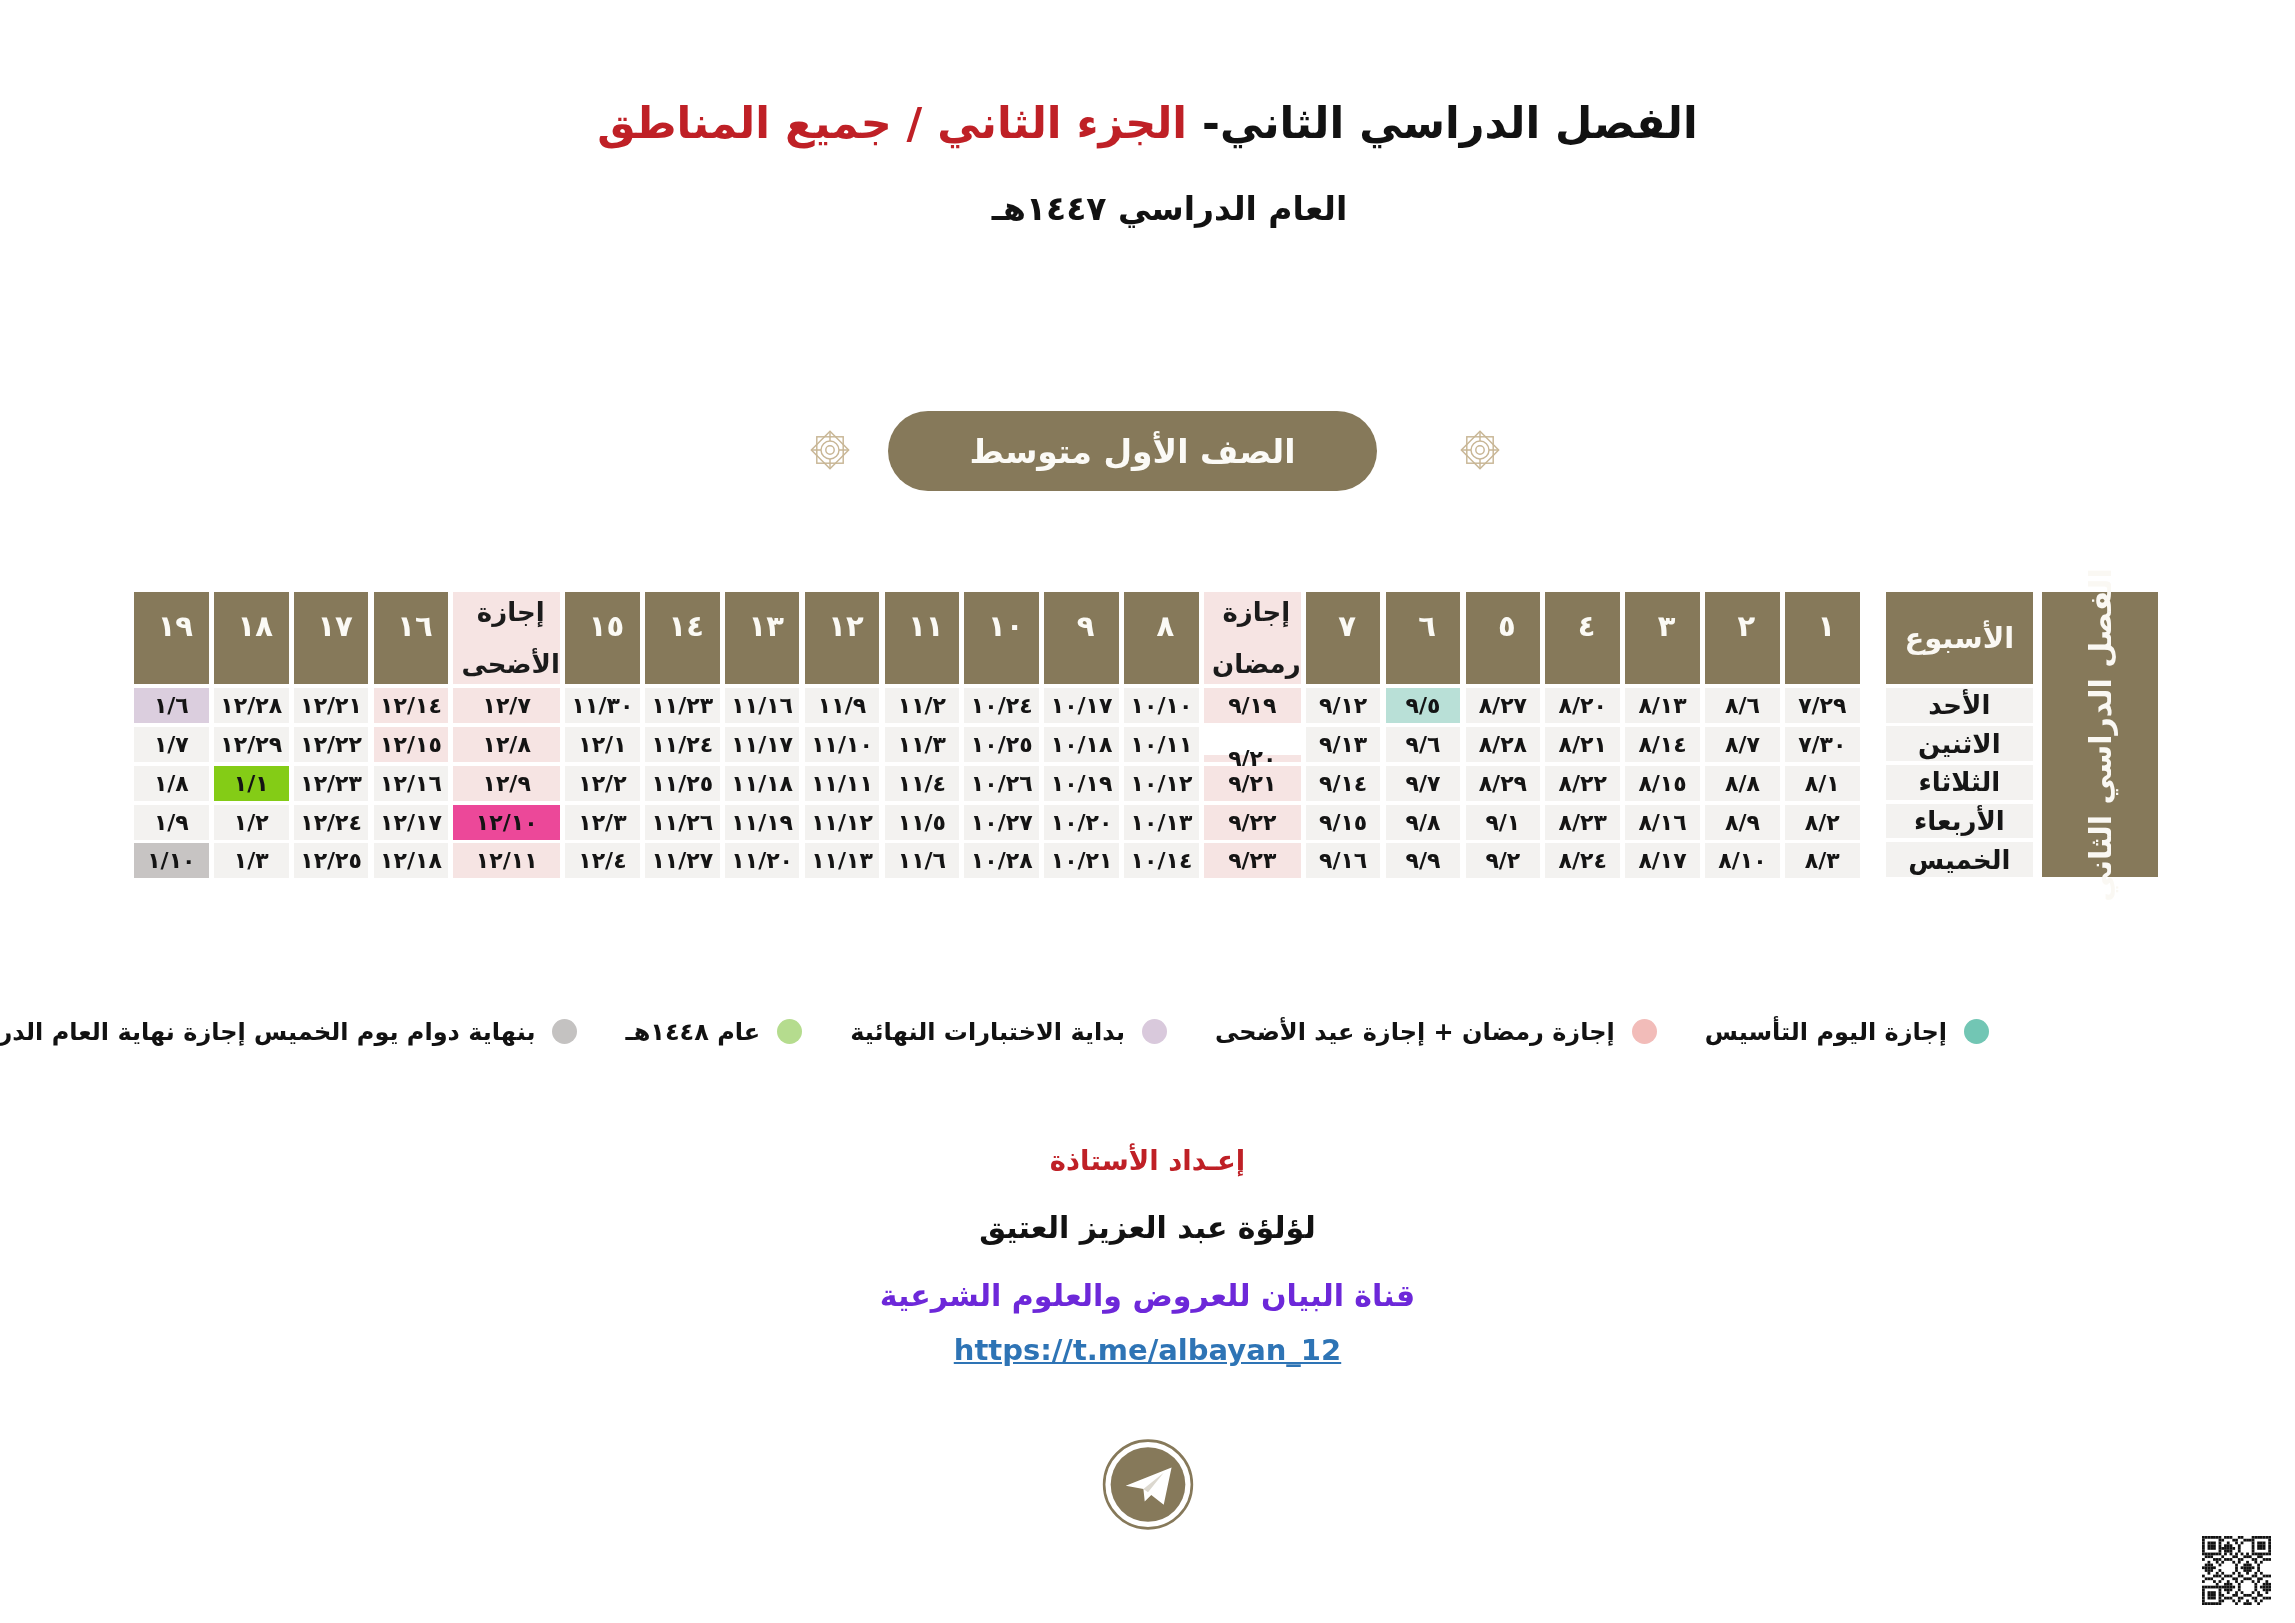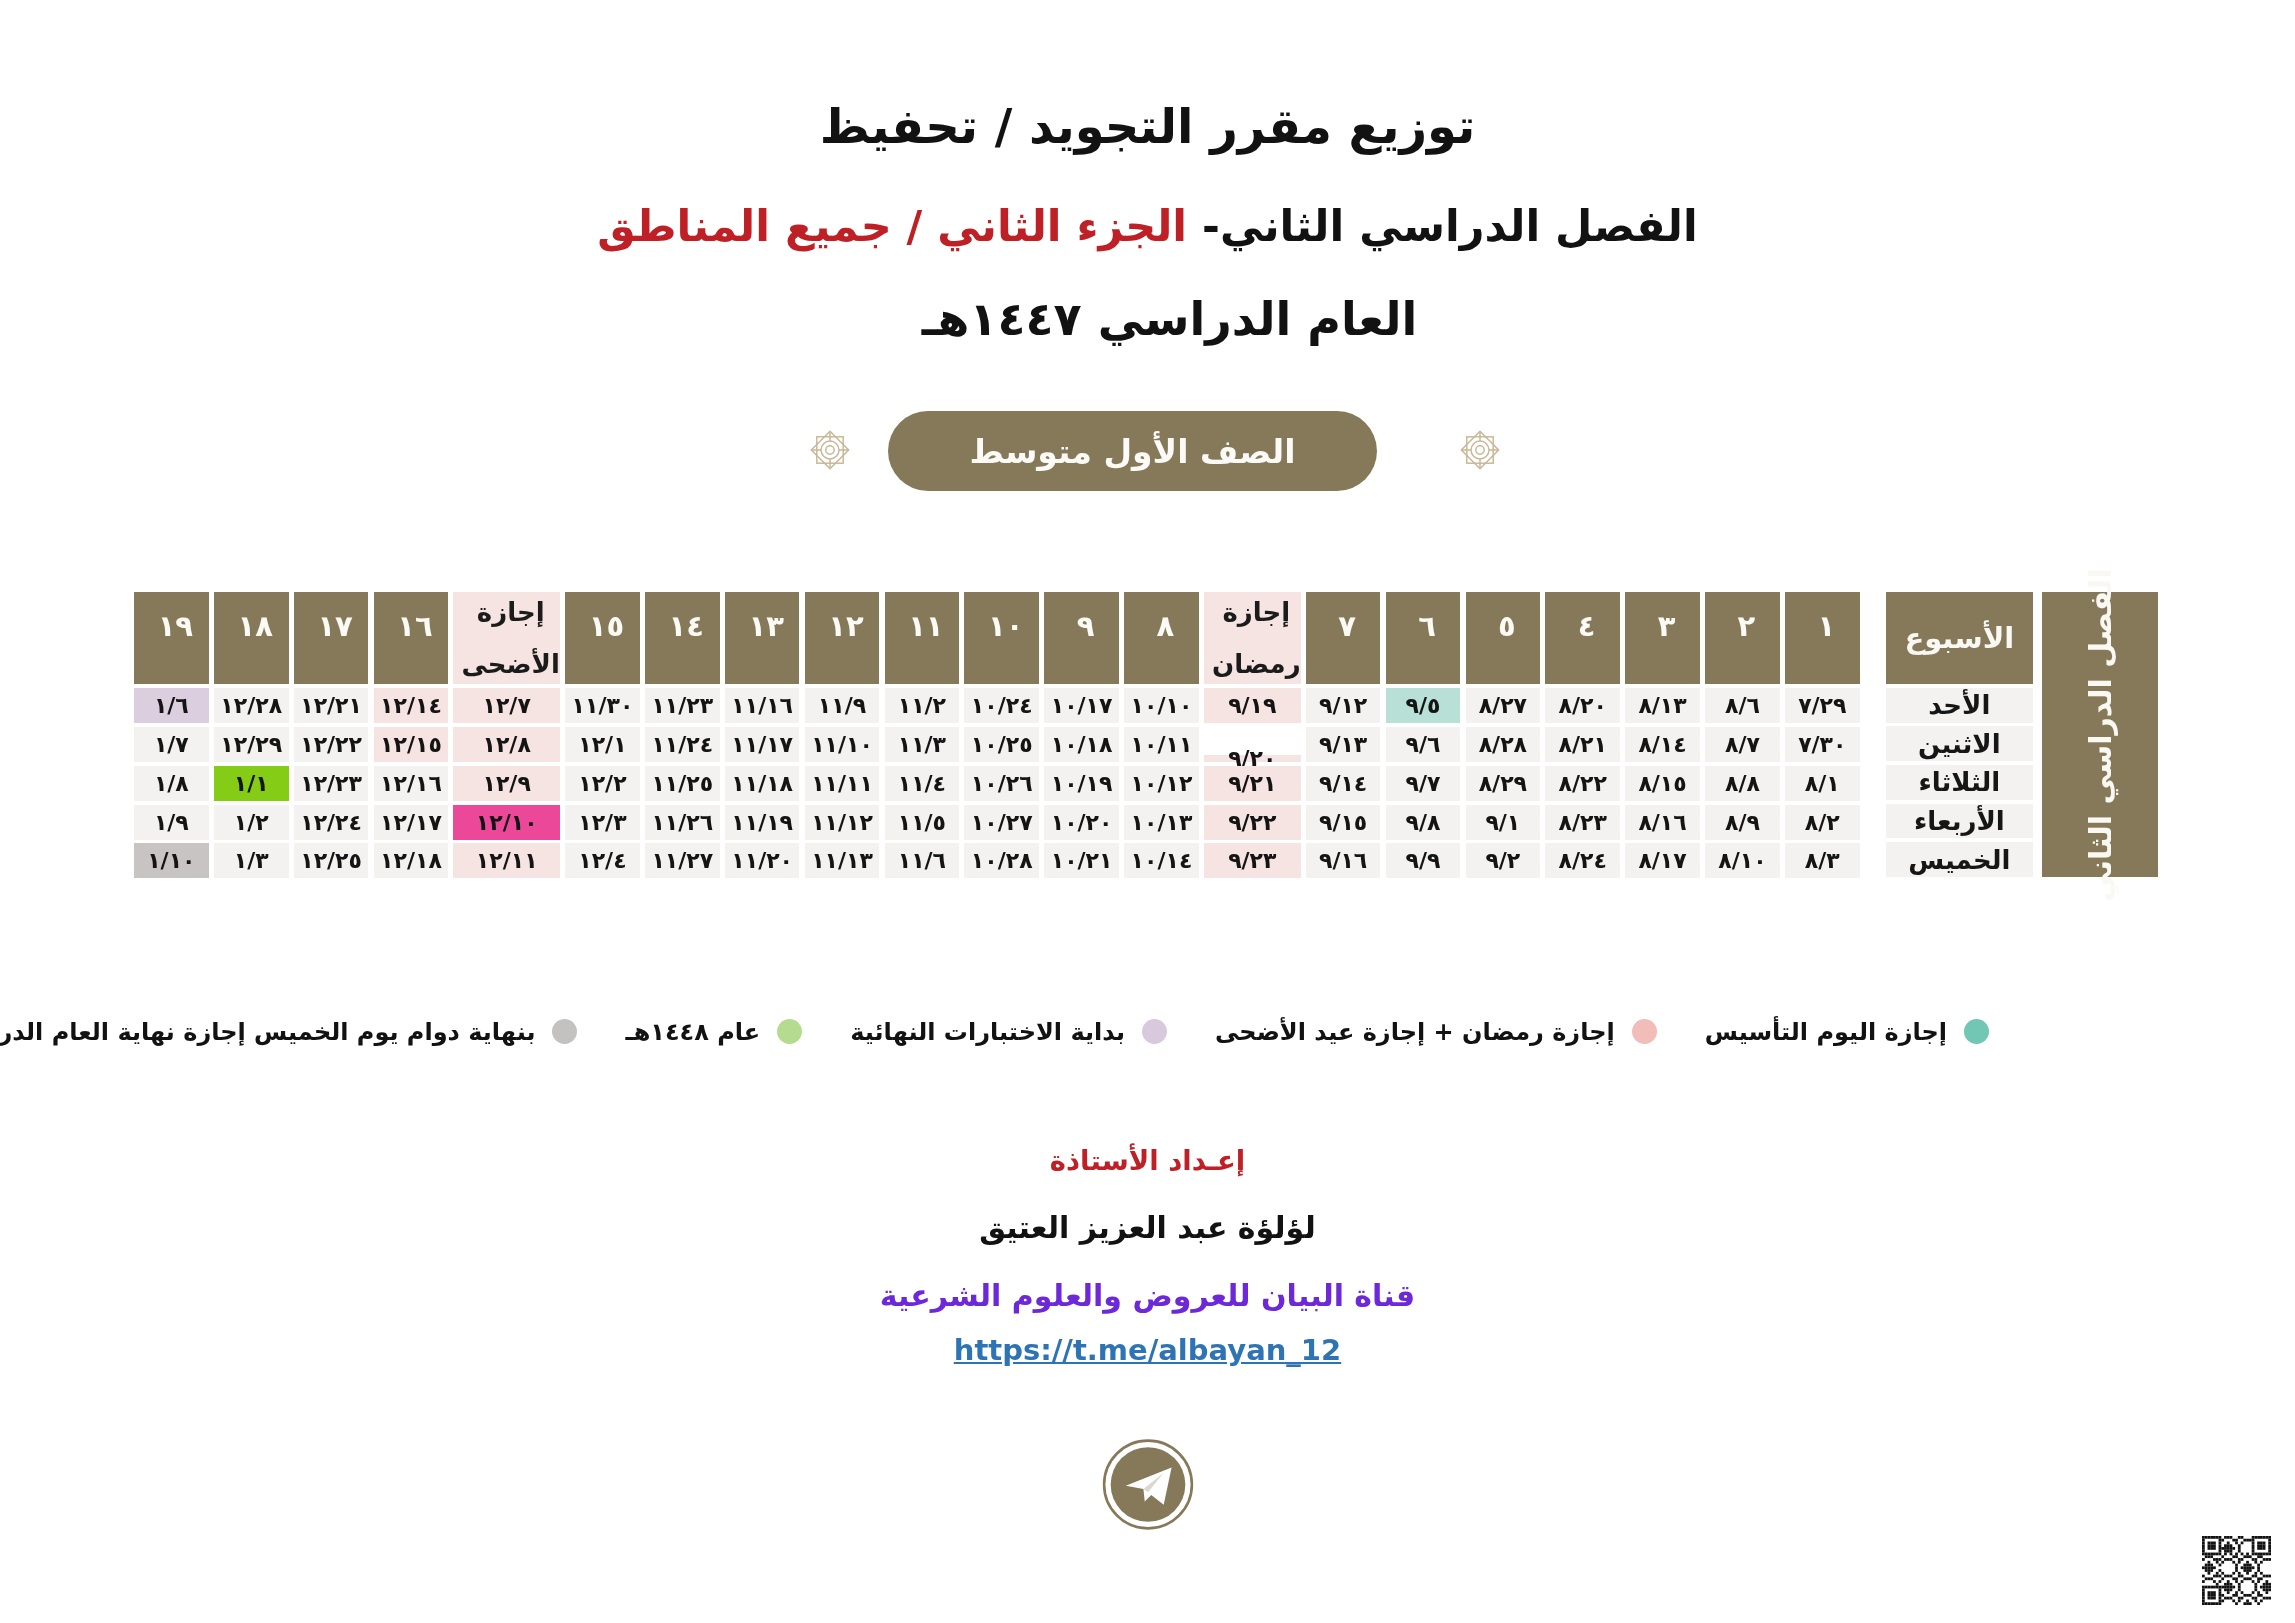--- a/index.html
+++ b/index.html
@@ -8,21 +8,21 @@
     background:#ffffff;
     font-family:"DejaVu Sans",sans-serif;
   }
   .page{position:absolute;inset:0;direction:rtl;}
 
   
   .title-block{position:absolute;top:98px;left:0;right:0;text-align:center;color:#121212;}
   .title-line1{font-size:48px;font-weight:bold;margin-bottom:47px;}
   .title-line2{font-size:43px;font-weight:bold;margin-bottom:41px;}
   .title-line2 .red{color:var(--red);}
-  .title-line3{font-size:46px;font-weight:bold;padding-left:44px;}
+  .title-line3{font-size:33px;font-weight:bold;padding-left:44px;}
 
   
   .badge{
     position:absolute;left:888px;top:411px;width:489px;height:80px;
     background:var(--brown);border-radius:40px;
     display:flex;align-items:center;justify-content:center;
     color:#fbfaf6;font-size:33px;font-weight:bold;
   }
   .ornament{position:absolute;top:420px;width:60px;height:60px;}
   .ornament.left{left:800px;}
@@ -93,21 +93,20 @@
   
   .telegram{position:absolute;left:50%;top:1438px;transform:translateX(-50%);width:93px;height:93px;}
   .qr{position:absolute;right:23.6px;bottom:18.3px;width:69px;height:69px;}
 </style>
 </head>
 <body>
 
 <div class="page">
 
   <header class="title-block">
-    <div class="title-line1">توزيع مقرر التجويد / تحفيظ</div>
     <div class="title-line2">
       <span>الفصل الدراسي الثاني-</span>
       <span class="red">الجزء الثاني / جميع المناطق</span>
     </div>
     <div class="title-line3">العام الدراسي ١٤٤٧هـ</div>
   </header>
 
   <svg class="ornament right" viewBox="0 0 100 100">
     <g fill="none" stroke="#c8b695" stroke-width="2.4">
       <rect x="28" y="28" width="44" height="44"></rect>

